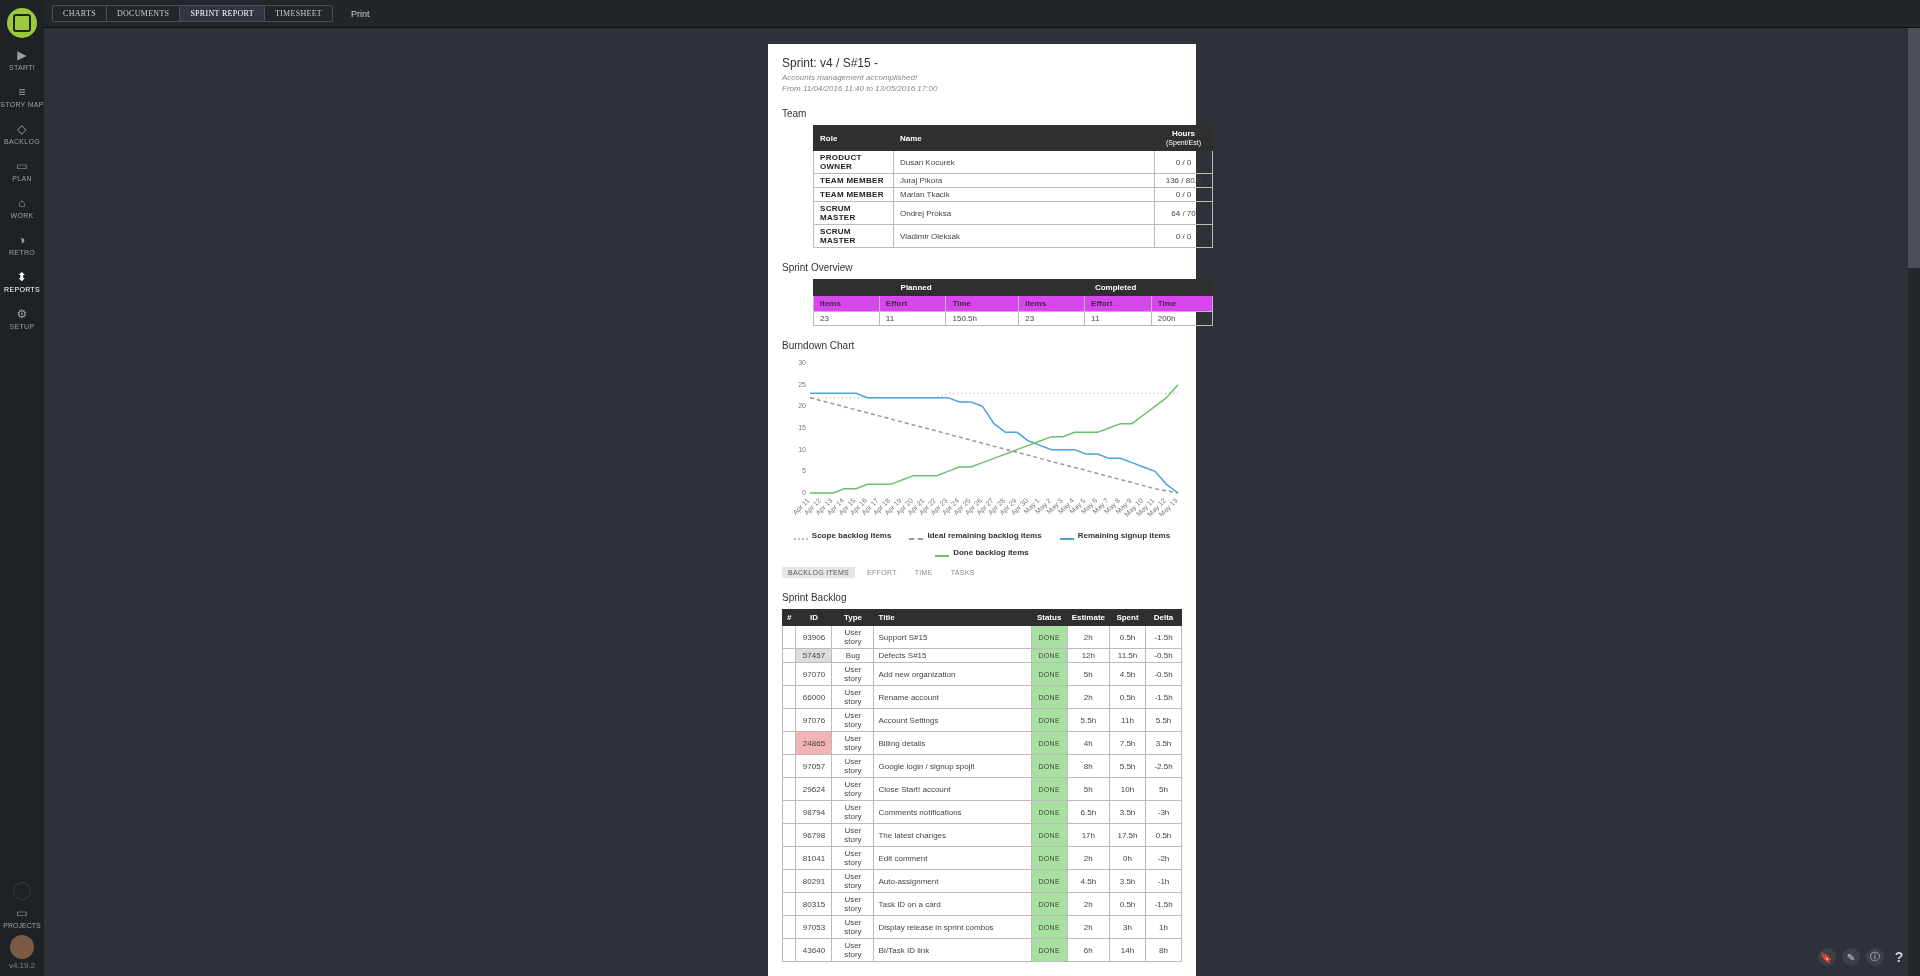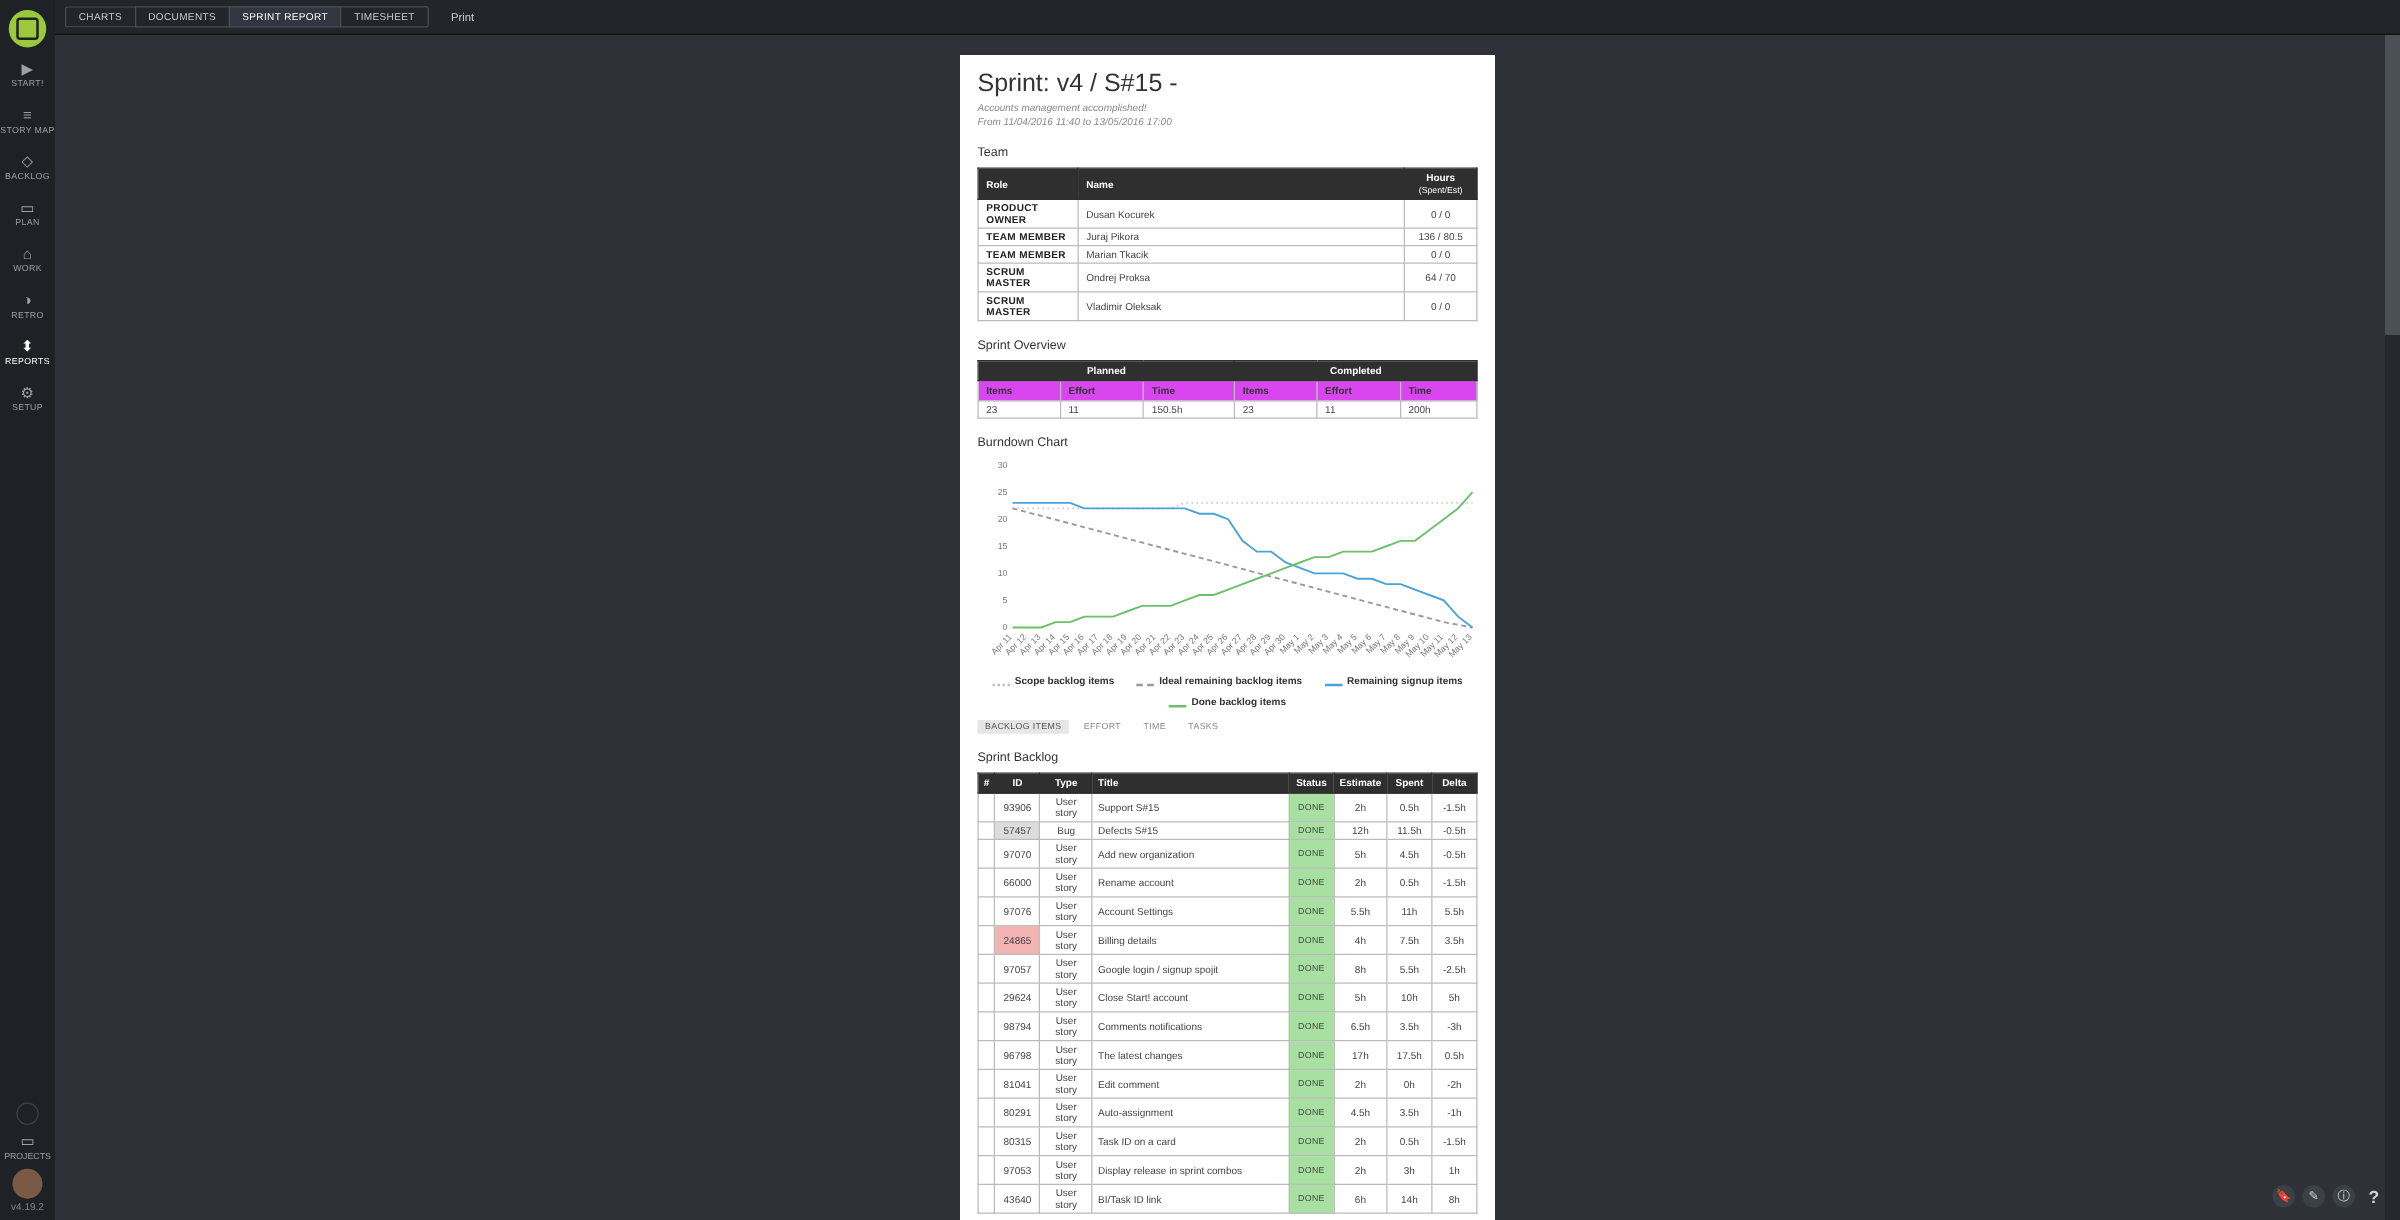--- a/index.html
+++ b/index.html
@@ -9,31 +9,31 @@
 .logo::before { content:""; width:14px; height:14px; border:2px solid #1e2126; border-radius:3px; }
 .nav-item { color:#9aa0a6; font-size:7px; text-align:center; padding:6px 0 8px; width:100%; cursor:pointer; letter-spacing:.3px; }
 .nav-item.active { color:#fff; }
 .nav-item .ico { display:block; font-size:12px; line-height:14px; margin-bottom:2px; color:inherit; }
 .sidebar-bottom { margin-top:auto; width:100%; text-align:center; padding-bottom:6px; }
 .round-btn { width:18px; height:18px; border-radius:50%; border:1px solid #3a3f46; margin:6px auto; }
 .proj-ico { color:#9aa0a6; font-size:12px; }
 .avatar { width:24px; height:24px; border-radius:50%; background:#7a5a45; margin:6px auto 2px; }
 .version { color:#7f858d; font-size:8px; }
 .topbar { position:absolute; left:44px; right:0; top:0; height:28px; background:#222529; border-bottom:1px solid #111; display:flex; align-items:center; padding:0 8px; gap:0; }
-.tab { color:#c9ccd1; font-size:8px; letter-spacing:.3px; padding:0 10px; height:17px; line-height:15px; border:1px solid #4a4f55; border-right:none; background:#222529; cursor:pointer; }
+.tab { color:#c9ccd1; font-size:8px; letter-spacing:.3px; padding:0 10px; height:17px; line-height:15px; border:1px solid #4a4f55; border-right:none; background:#222529; cursor:pointer;font-family:Liberation Serif, serif; }
 .tab:first-child { border-top-left-radius:2px; border-bottom-left-radius:2px; }
 .tab:last-of-type { border-right:1px solid #4a4f55; border-top-right-radius:2px; border-bottom-right-radius:2px; }
 .tab.active { background:#323640; color:#fff; }
 .print { color:#c9ccd1; font-size:9px; margin-left:18px; cursor:pointer; }
 .workspace { position:absolute; left:44px; right:0; top:28px; bottom:0; overflow:auto; background:#2e3238; }
 .page { width:428px; background:#fff; margin:16px auto 40px; padding:12px 14px 20px; }
-.page h1 { font-size:20px; font-weight:400; color:#333; margin-bottom:2px; }
+.page h1 { font-size:12px; font-weight:400; color:#333; margin-bottom:2px; }
 .page .sub { color:#888; font-size:8px; font-style:italic; line-height:11px; }
 .section-title { font-size:10px; color:#333; margin:14px 0 6px; font-weight:400; }
-table.data { width:100%; border-collapse:collapse; font-size:8px; }
+table.data { width:100%; border-collapse:collapse; font-size:8px;margin-left:31px; }
 table.data th { background:#2f2f2f; color:#fff; font-weight:700; padding:3px 6px; border:1px solid #2f2f2f; text-align:left; }
 table.data th.c { text-align:center; }
 table.data td { border:1px solid #bbb; padding:2px 6px; color:#444; }
 table.data td.b { font-weight:700; color:#222; letter-spacing:.3px }
 table.data td.c, th.c { text-align:center; }
 .ov th { text-align:center; }
 .ov td { text-align:left; }
 .ov .subhead th { background:#d946ef; color:#333; border:1px solid #bbb; font-weight:700; }
 
 .chart-wrap { position:relative; height:170px; margin-top:4px; }

